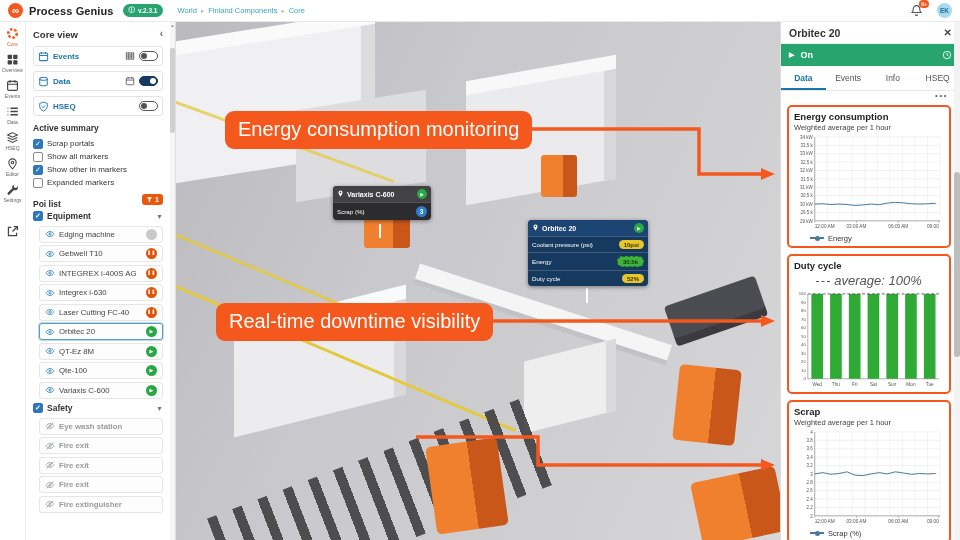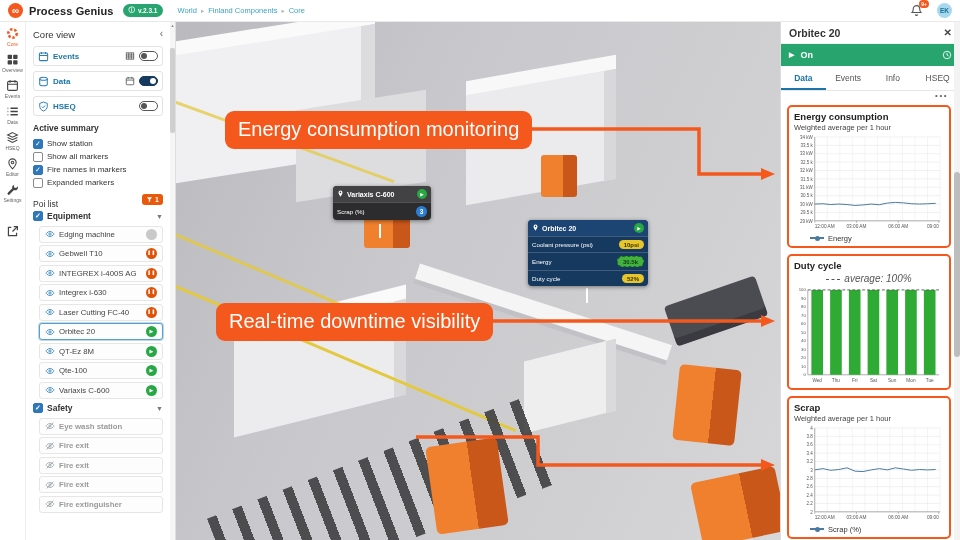--- a/index.html
+++ b/index.html
@@ -32,21 +32,21 @@
   .ric svg{width:13px;height:13px;display:block;}
   .rlb{display:block;font-size:5px;color:#666;margin-top:1px;}
   .rail-item.active .rlb{color:#f4581c;}
   .rail-ext{margin-top:16px;}
   
   .sidebar{position:absolute;left:26px;top:22px;width:150px;height:518px;background:#fff;
            border-right:1px solid #dedede;box-sizing:border-box;padding:5px 12px 0 7px;z-index:30;}
   .sb-scroll{position:absolute;right:0;top:0;width:5px;height:100%;background:#f5f5f5;}
   .sb-thumb{position:absolute;right:0;top:26px;width:5px;height:85px;background:#cfcfcf;border-radius:2px;}
   .sb-up{position:absolute;right:0;top:0;width:5px;height:8px;font-size:4px;color:#888;text-align:center;line-height:8px;}
-  .sb-title{display:flex;align-items:center;font-size:9.5px;font-weight:400;color:#333;height:14px;}
+  .sb-title{display:flex;align-items:center;font-size:9.5px;font-weight:700;color:#333;height:14px;}
   .sb-collapse{margin-left:auto;color:#666;font-size:10px;line-height:1;}
   .layer-row{height:18px;border:1px solid #e3e3e3;border-radius:3px;display:flex;align-items:center;
              padding:0 4px;margin:5px 0;background:#fff;}
   .layer-row .lic{width:11px;height:11px;}
   .layer-row .lic svg{width:11px;height:11px;display:block;}
   .layer-label{color:#1b75a8;font-weight:700;font-size:8px;margin-left:4px;}
   .layer-sp{flex:1;}
   .xic{width:10px;height:10px;margin-right:4px;}
   .xic svg{width:10px;height:10px;display:block;}
   .tgl{width:19px;height:10px;border:1.5px solid #555;border-radius:6px;position:relative;box-sizing:border-box;}
@@ -56,21 +56,21 @@
   .af-title{font-size:8.5px;font-weight:700;color:#333;margin:7px 0 4px;}
   .chk-row{display:flex;align-items:center;gap:4px;height:13px;}
   .cb{width:10px;height:10px;border:1.4px solid #8a8a8a;border-radius:2px;box-sizing:border-box;
       display:flex;align-items:center;justify-content:center;font-size:7px;color:#fff;background:#fff;}
   .cb.on{background:#2e77bb;border-color:#2e77bb;}
   .chk-label{font-size:8px;color:#333;}
   .summary-btn{height:22px;background:#1b5e7b;border-radius:3px;color:#fff;display:flex;align-items:center;
                gap:6px;padding:0 7px;font-size:8px;font-weight:600;margin:7px 0 6px;cursor:pointer;}
   .summary-btn svg{width:10px;height:10px;}
   .poi-head{display:flex;align-items:center;margin:3px 0 2px;height:15px;}
-  .poi-title{font-size:8.5px;font-weight:400;color:#333;margin-top:8px;}
+  .poi-title{font-size:8.5px;font-weight:700;color:#333;margin-top:8px;}
   .poi-badge{margin-left:auto;background:#e8590c;color:#fff;border-radius:3px;font-size:7px;font-weight:700;
              padding:2px 4px;display:flex;align-items:center;gap:2px;}
   .poi-badge svg{width:7px;height:7px;}
   .group-head{display:flex;align-items:center;gap:4px;margin:2px 0;font-size:8.5px;font-weight:700;color:#333;height:14px;}
   .caret{margin-left:auto;color:#777;font-size:7px;}
   .item-row{height:15px;border:1px solid #e6e6e6;border-radius:3px;display:flex;align-items:center;gap:4px;
             padding:0 5px;margin:2.5px 0 2.5px 6px;background:#fdfdfd;cursor:pointer;}
   .item-row.selected{border-color:#5aa0c8;box-shadow:0 0 0 1px #bcd9ea;}
   .eic{width:10px;height:10px;flex:none;}
   .eic svg{width:10px;height:10px;display:block;}
@@ -124,21 +124,21 @@
   .gb-clock{margin-left:auto;width:10px;height:10px;}
   .gb-clock svg{width:10px;height:10px;display:block;}
   .tabs{height:24px;display:flex;border-bottom:1px solid #e7e7e7;}
   .tab{flex:1;display:flex;align-items:center;justify-content:center;font-size:8.5px;color:#555;cursor:pointer;}
   .tab.active{color:#1b75a8;font-weight:700;box-shadow:inset 0 -2px 0 #1b75a8;}
   .p-more{height:12px;text-align:right;padding-right:12px;color:#666;font-size:8px;letter-spacing:1.5px;}
   .cards{position:absolute;top:80px;bottom:0;left:0;right:6px;overflow:hidden;padding:0 1px 0 4px;}
   .card{border:2px solid #f4581c;border-radius:5px;margin:3px 2px 6px;padding:4px 5px 2px;background:#fff;}
   .c-title{font-size:9.5px;font-weight:700;color:#222;}
   .c-sub{font-size:7.5px;color:#444;margin:1px 0 2px;}
-  .c-note{font-size:10px;font-style:italic;color:#555;text-align:center;margin:2px 0 0;}
+  .c-note{font-size:13px;font-style:italic;color:#555;text-align:center;margin:2px 0 0;}
   .dashes{display:inline-block;width:14px;border-top:1.5px dashed #555;margin-right:4px;vertical-align:middle;}
   svg.chart{display:block;width:100%;height:auto;}
   .legend{display:flex;align-items:center;gap:4px;font-size:7.5px;color:#333;padding:1px 0 1px 16px;}
   .lg-line{width:14px;height:2px;display:flex;align-items:center;justify-content:center;}
   .lg-dot{width:5px;height:5px;border-radius:50%;}
   .p-scroll{position:absolute;right:0;top:0;width:6px;height:100%;background:#f3f3f3;}
   .p-thumb{position:absolute;right:0;top:150px;width:6px;height:185px;background:#bdbdbd;border-radius:3px;}
 </style>
 </head>
 <body>
@@ -302,29 +302,29 @@
 
     <span class="tgl">
             <span class="knob"></span>
           </span>
   </div>
       </div>
     <div class="af-title">Active summary</div>
     <div id="filters">
         <div class="chk-row">
     <span class="cb on">✓</span>
-    <span class="chk-label">Show station</span>
+    <span class="chk-label">Scrap portals</span>
         </div>
         <div class="chk-row">
     <span class="cb"></span>
     <span class="chk-label">Show all markers</span>
         </div>
         <div class="chk-row">
     <span class="cb on">✓</span>
-    <span class="chk-label">Fire names in markers</span>
+    <span class="chk-label">Show other in markers</span>
         </div>
         <div class="chk-row">
     <span class="cb"></span>
     <span class="chk-label">Expanded markers</span>
         </div>
       </div>
     <div class="poi-head">
       <span class="poi-title">Poi list</span>
       <span class="poi-badge">
         <svg viewBox="0 0 16 16" fill="#fff">

